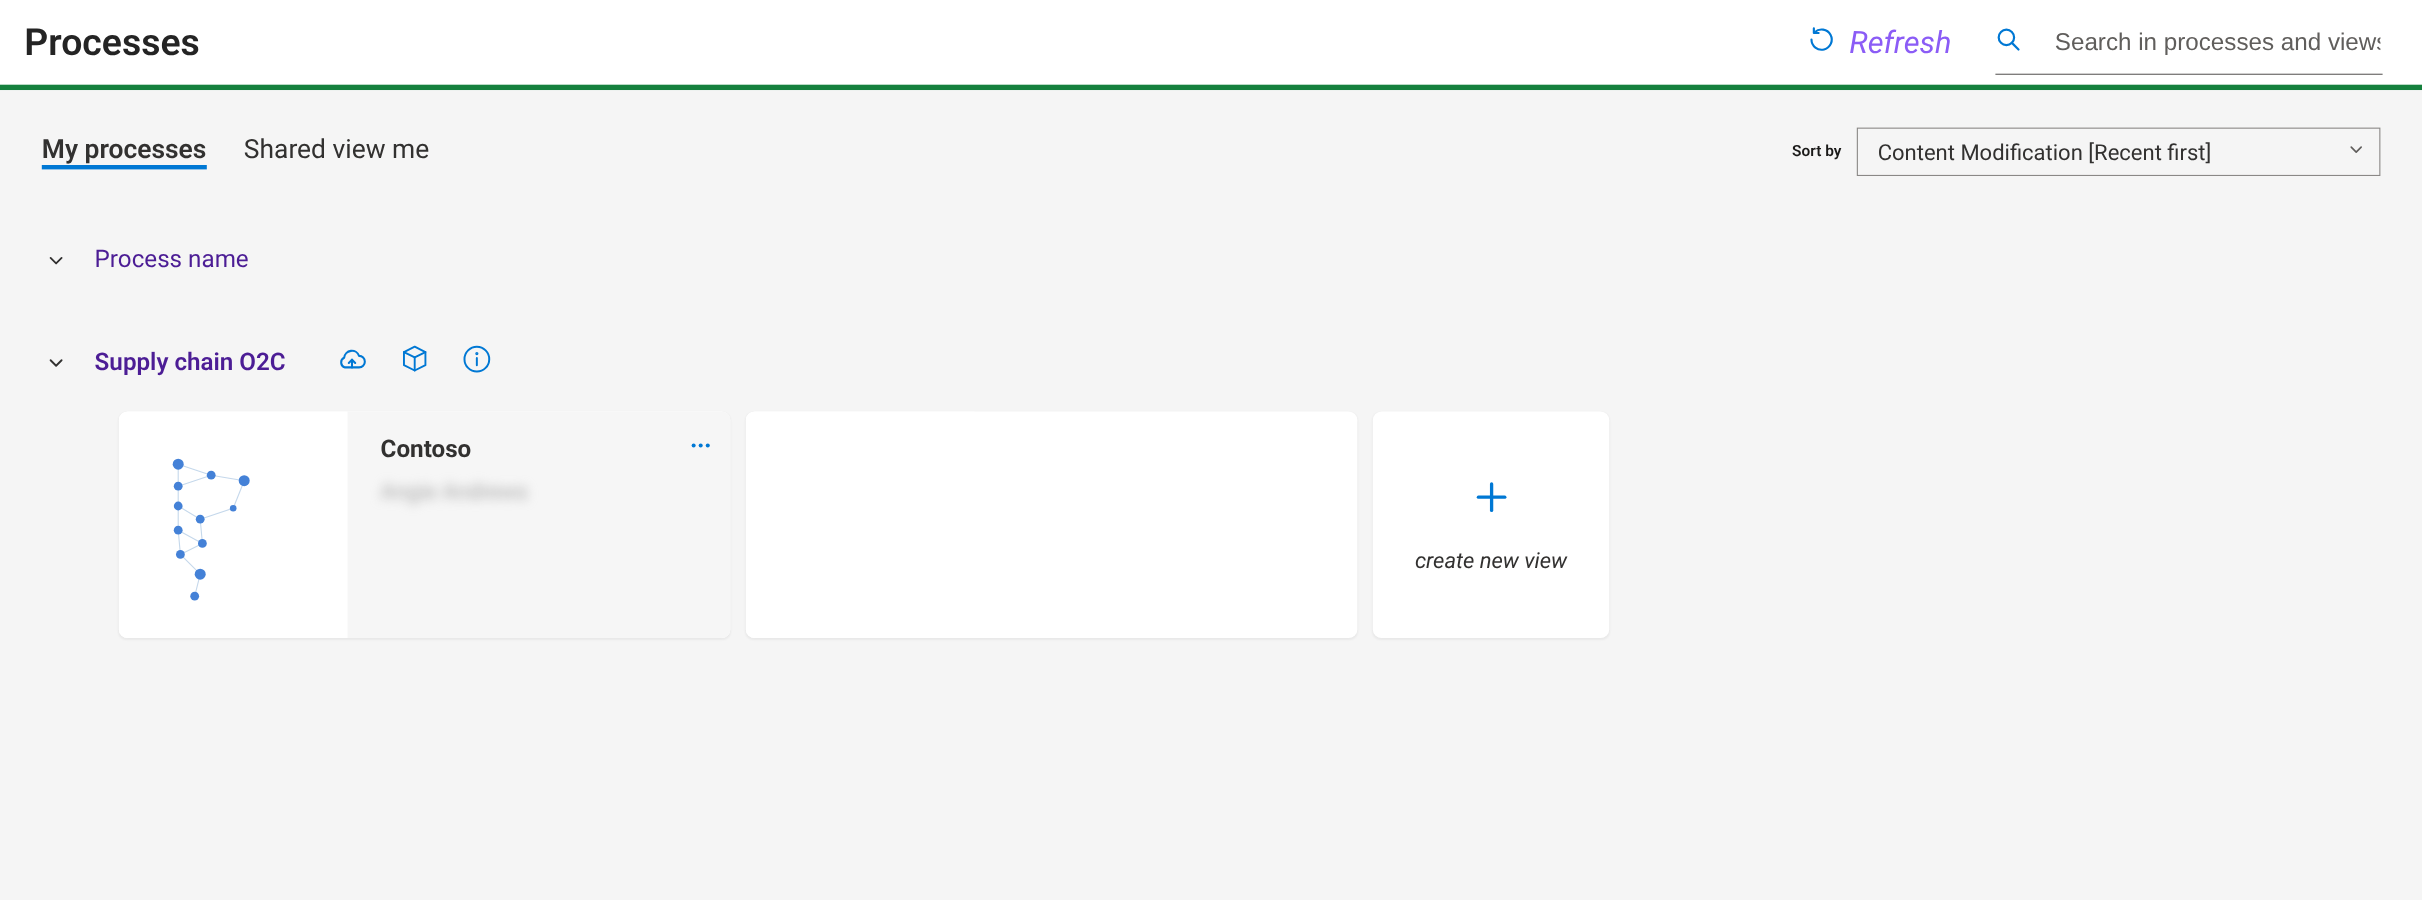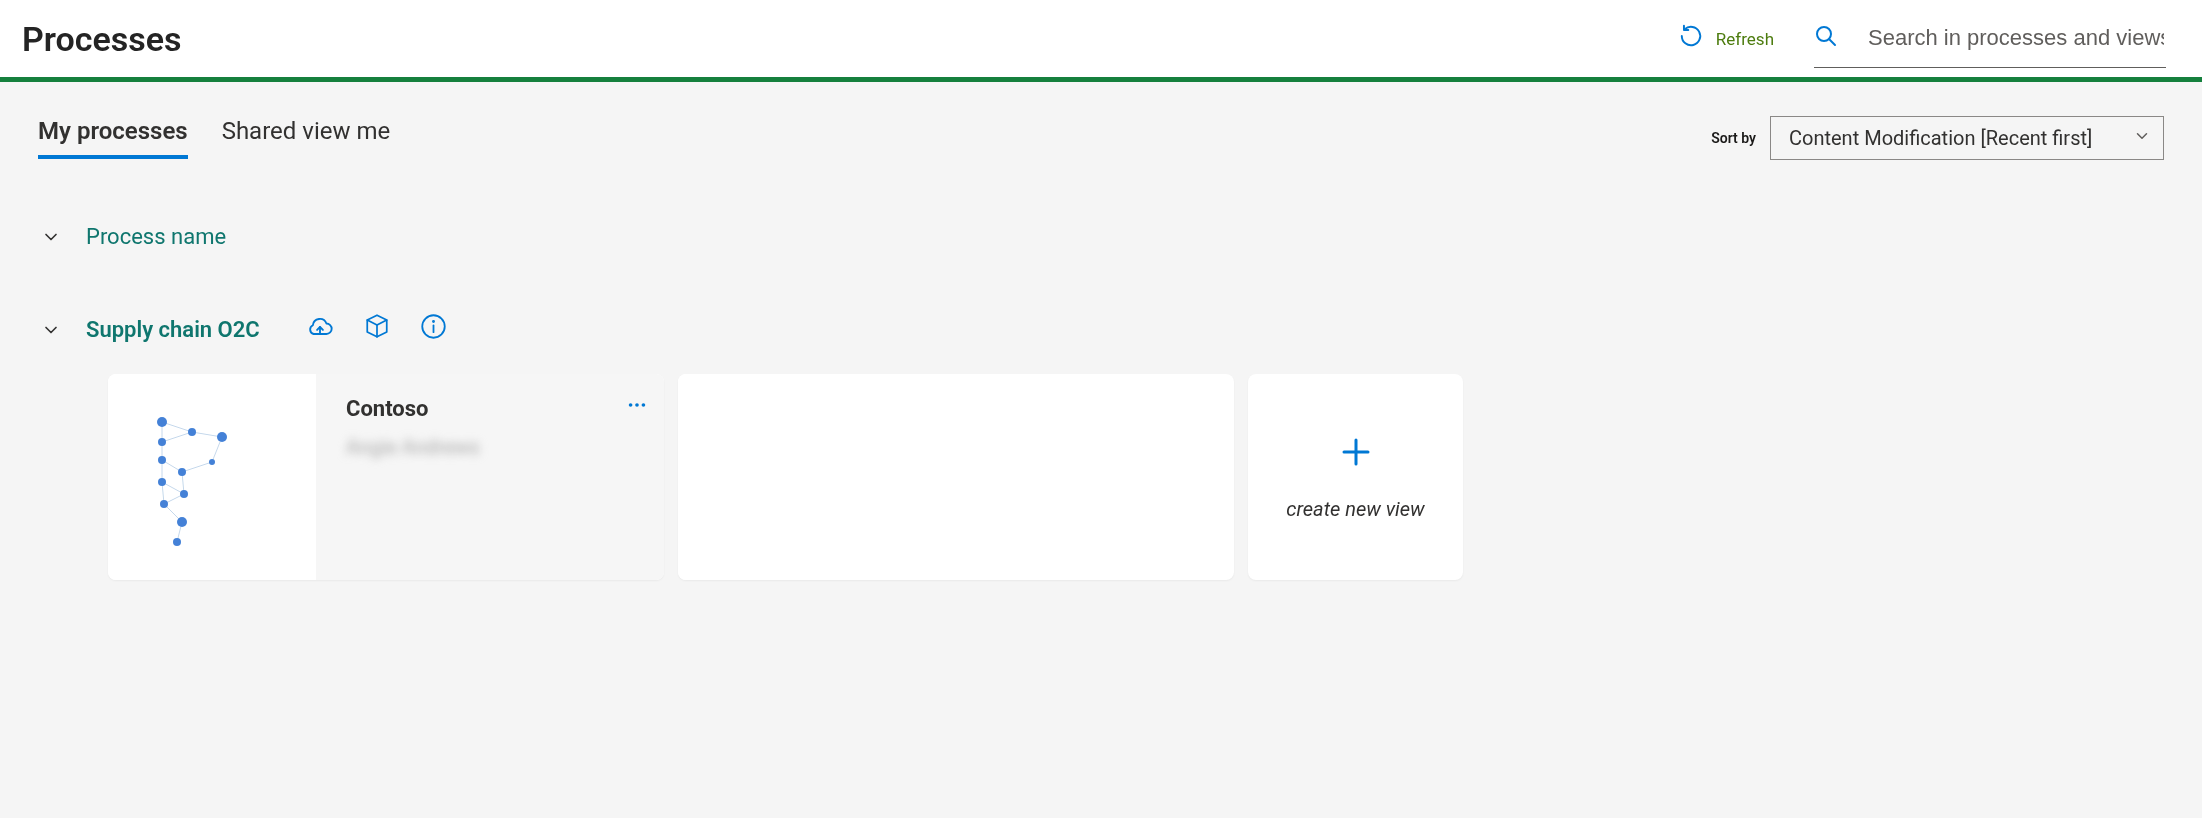--- a/index.html
+++ b/index.html
@@ -44,22 +44,23 @@
   }
   .refresh-btn {
     display: flex;
     align-items: center;
     gap: 12px;
     cursor: pointer;
     padding: 6px 10px;
     margin-right: 30px;
   }
   .refresh-btn .label {
-    font-size: 17px;
-    color: #4d7c0f;
+    font-size: 28px;
+    color: #8b5cf6;
+    font-style: italic;
   }
   .search-wrap {
     display: flex;
     align-items: center;
     border-bottom: 1px solid #605e5c;
     margin-bottom: -14px;
     padding-bottom: 14px;
   }
   .search-wrap .s-icon {
     margin-right: 28px;
@@ -85,41 +86,40 @@
     align-items: center;
     justify-content: space-between;
   }
   .tabs {
     display: flex;
     gap: 34px;
   }
   .tab {
     font-size: 24px;
     color: #323130;
-    padding-bottom: 10px;
     cursor: pointer;
   }
   .tab.active {
     font-weight: 600;
     border-bottom: 4px solid var(--fluent-blue);
   }
   .sort-wrap {
     display: flex;
     align-items: center;
     gap: 14px;
   }
   .sort-label {
     font-size: 14px;
     font-weight: 600;
   }
   .sort-select {
     display: flex;
     align-items: center;
     justify-content: space-between;
-    width: 394px;
+    width: 476px;
     height: 44px;
     border: 1px solid var(--border-strong);
     padding: 0 12px 0 18px;
     font-size: 20px;
     color: #323130;
     cursor: pointer;
     background: transparent;
   }
 
   
@@ -131,21 +131,21 @@
   }
   .section-row:first-of-type { margin-top: 58px; }
   .chevron {
     width: 26px;
     display: flex;
     justify-content: center;
     cursor: pointer;
   }
   .section-label {
     font-size: 22px;
-    color: #0f766e;
+    color: #4c1d95;
   }
   .section-label.bold { font-weight: 600; }
   .section-icons {
     display: flex;
     gap: 30px;
     margin-left: 24px;
   }
   .section-icons .ic { cursor: pointer; }
 
   

